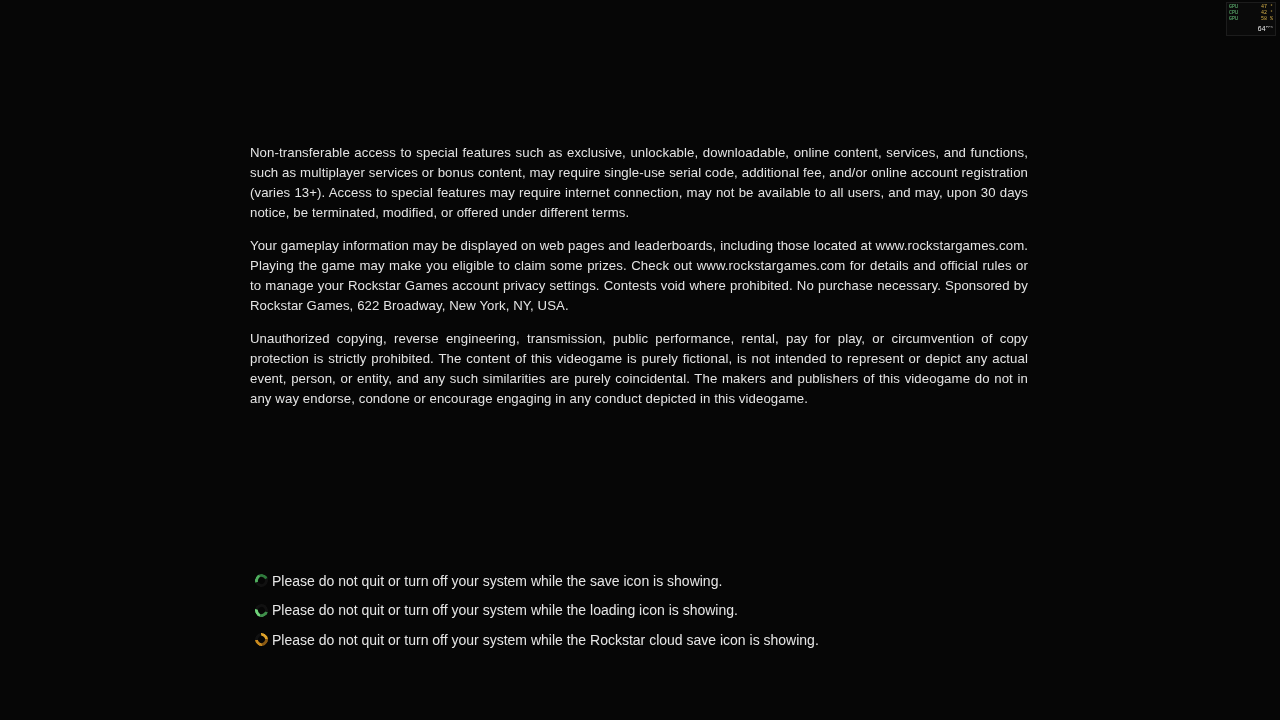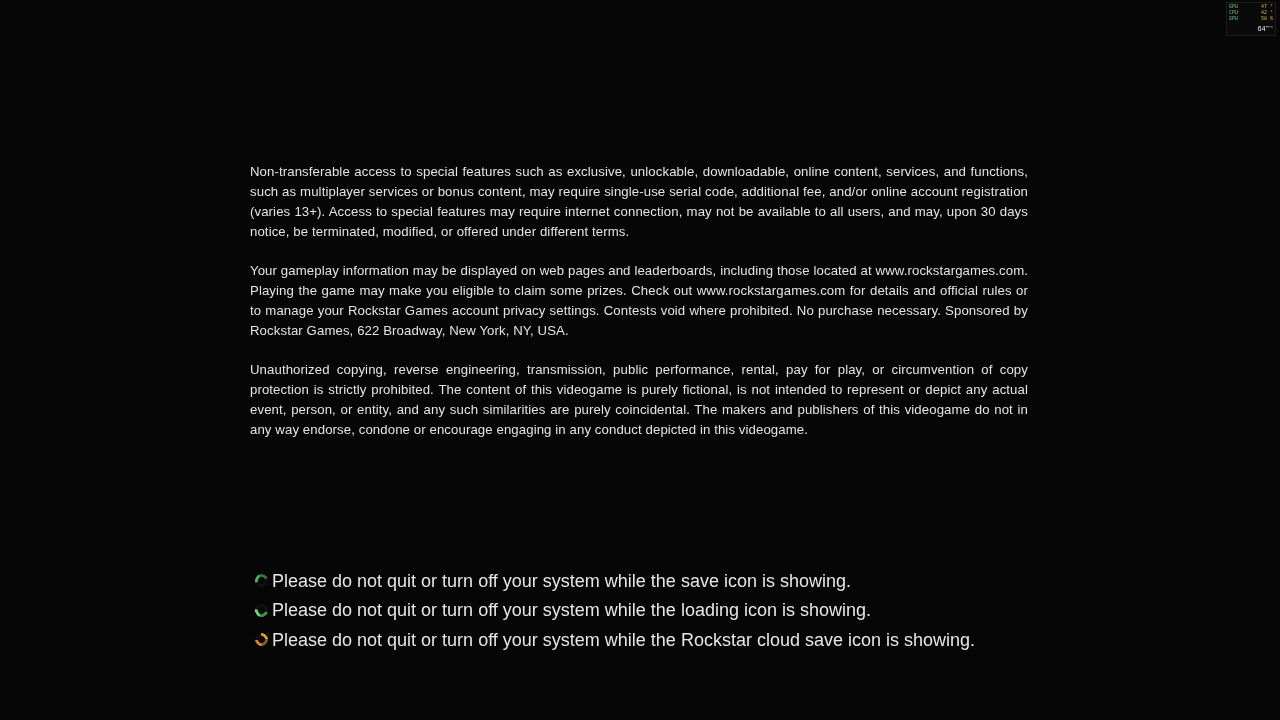--- a/index.html
+++ b/index.html
@@ -49,21 +49,20 @@
     width:778px;
   }
   #legal p {
     color:#e3e3e3;
     font-size:13.2px;
     line-height:20px;
     text-align:justify;
     text-justify:inter-word;
     margin-bottom:13px;
     letter-spacing:0.1px;
-    margin-top:19px;
   }
   #legal p:last-child { margin-bottom:0; }
 
   
   #notices {
     position:absolute;
     left:250px; top:566px;
     width:800px;
   }
   .notice-row {
@@ -75,21 +74,21 @@
     width:22px;
     height:18px;
     flex:0 0 22px;
     position:relative;
     display:flex;
     align-items:center;
     justify-content:center;
   }
   .notice-text {
     color:#e6e6e6;
-    font-size:18px;
+    font-size:14px;
     line-height:18px;
     white-space:nowrap;
   }
 
   
   .ico-ring {
     width:13px; height:13px;
     border-radius:50%;
     border:3px solid transparent;
     display:block;

